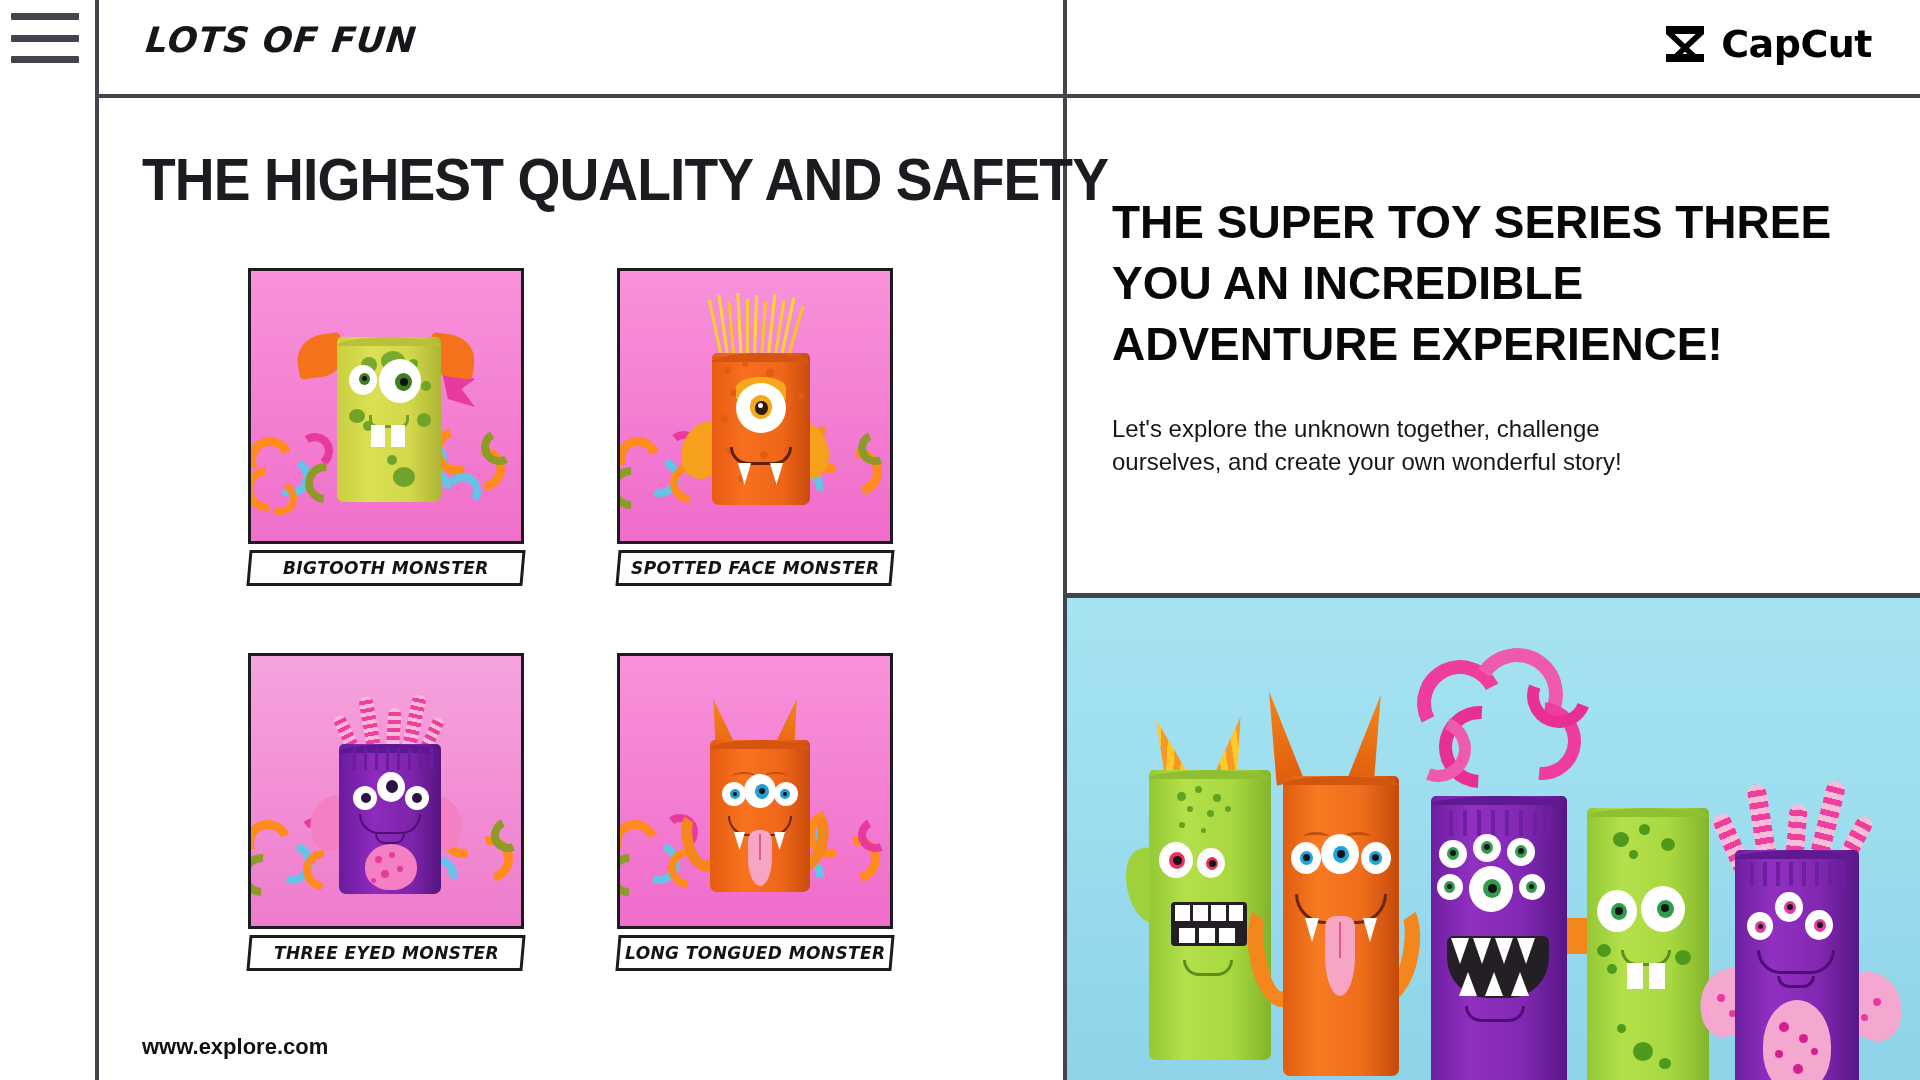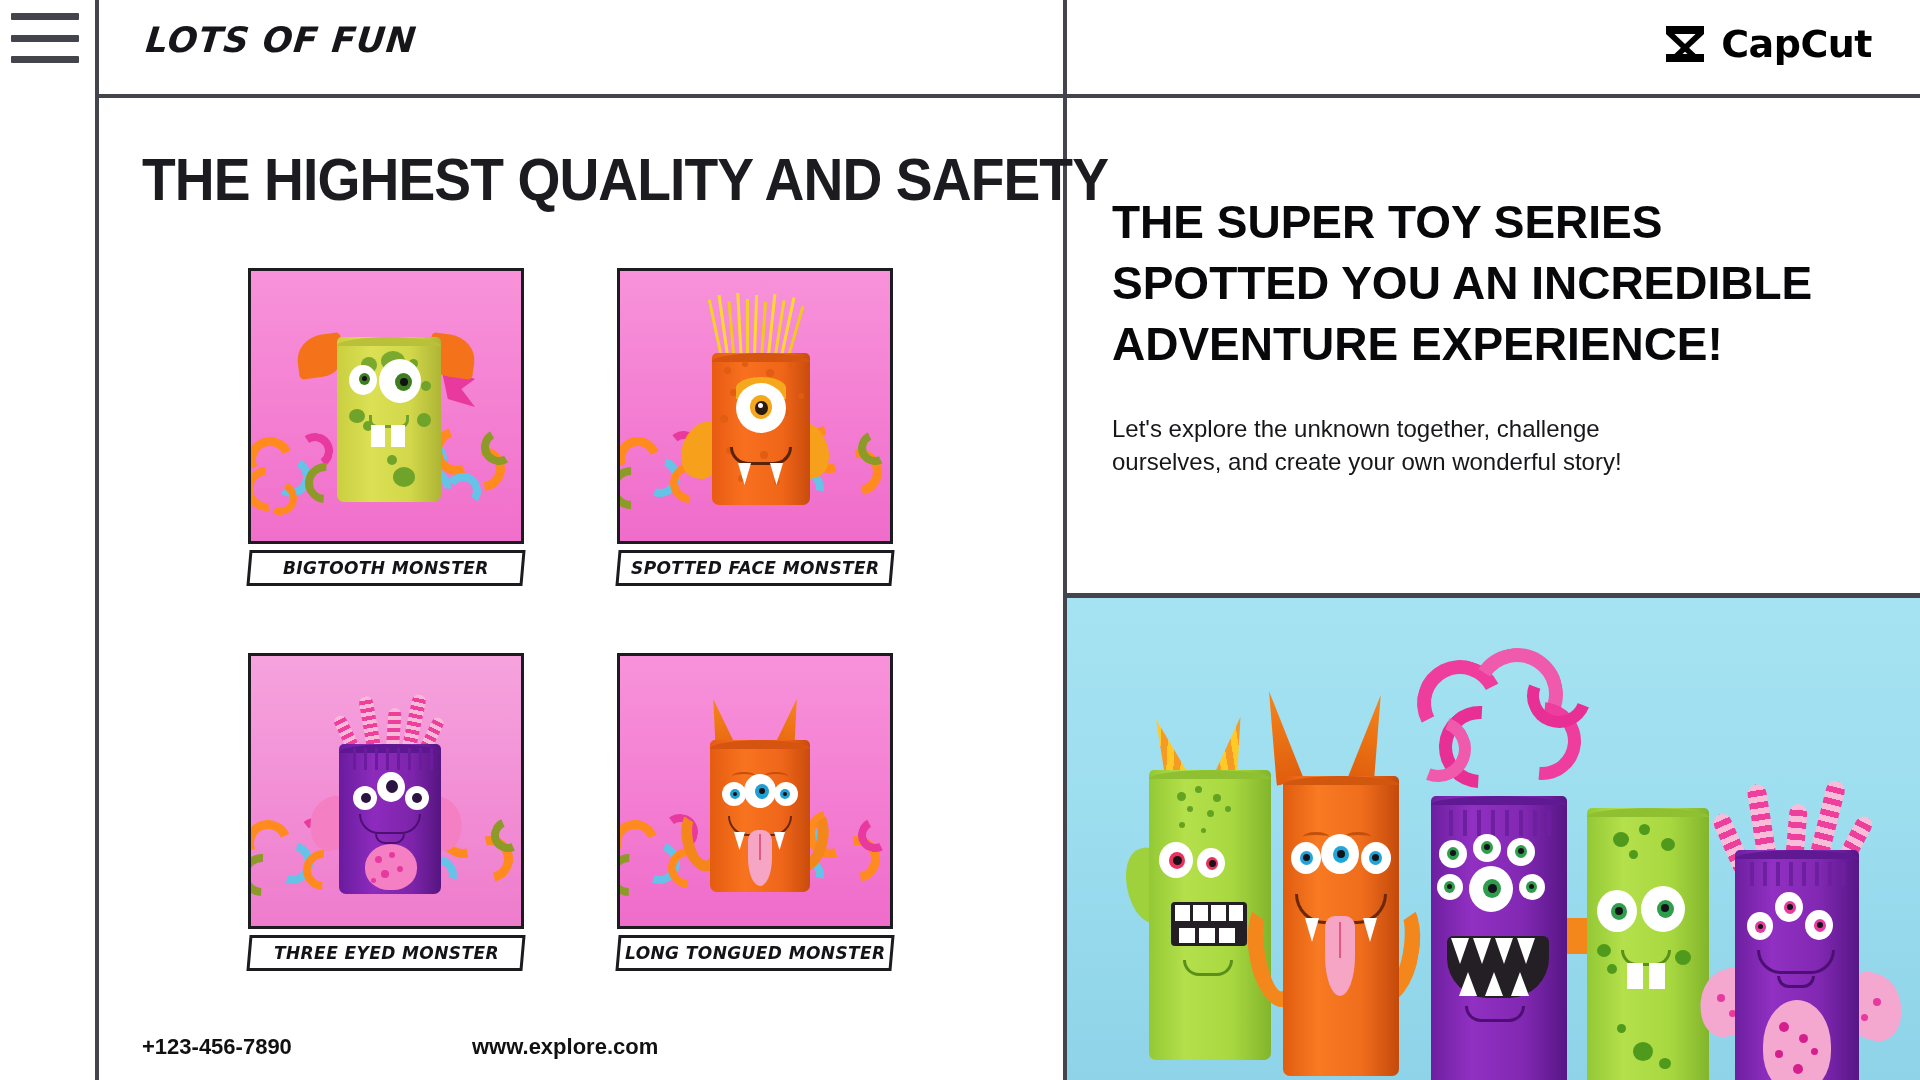--- a/index.html
+++ b/index.html
@@ -410,25 +410,24 @@
       </div>
     </div>
     <div class="card-label">
         <span>LONG TONGUED MONSTER</span>
       </div>
   </div>
 
 </div>
 
 <div class="footer">
-  <div class="f1">+123-456-7890</div>
   <div class="f3">www.explore.com</div>
 </div>
 
-<div class="right-heading">THE SUPER TOY SERIES SPOTTED YOU AN INCREDIBLE ADVENTURE EXPERIENCE!</div>
+<div class="right-heading">THE SUPER TOY SERIES THREE YOU AN INCREDIBLE ADVENTURE EXPERIENCE!</div>
 <div class="right-body">Let's explore the unknown together, challenge ourselves, and create your own wonderful story!</div>
 
 <div class="hero-photo">
   <div class="scene">
     <div style="position:absolute;inset:0;background:linear-gradient(#a6e3f2 0%,#9adcee 55%,#8ed3e8 100%);"></div>
 
     <div style="position:absolute;left:60px;top:250px;width:42px;height:76px;background:#9fd13c;border-radius:60% 40% 50% 50%;transform:rotate(-16deg);"></div>
     <div style="position:absolute;left:86px;top:120px;width:28px;height:72px;background:repeating-linear-gradient(115deg,#ffca28 0 7px,#f59a22 7px 14px);clip-path:polygon(60% 0,100% 100%,0 100%);transform:rotate(-22deg);"></div>
     <div style="position:absolute;left:152px;top:118px;width:28px;height:74px;background:repeating-linear-gradient(65deg,#ffca28 0 7px,#f59a22 7px 14px);clip-path:polygon(40% 0,100% 100%,0 100%);transform:rotate(16deg);"></div>
     <div class="roll" style="left:82px;top:172px;width:122px;height:290px;background:linear-gradient(90deg,#93c935,#b4e04b 30%,#a8d840 68%,#82b52c);">

